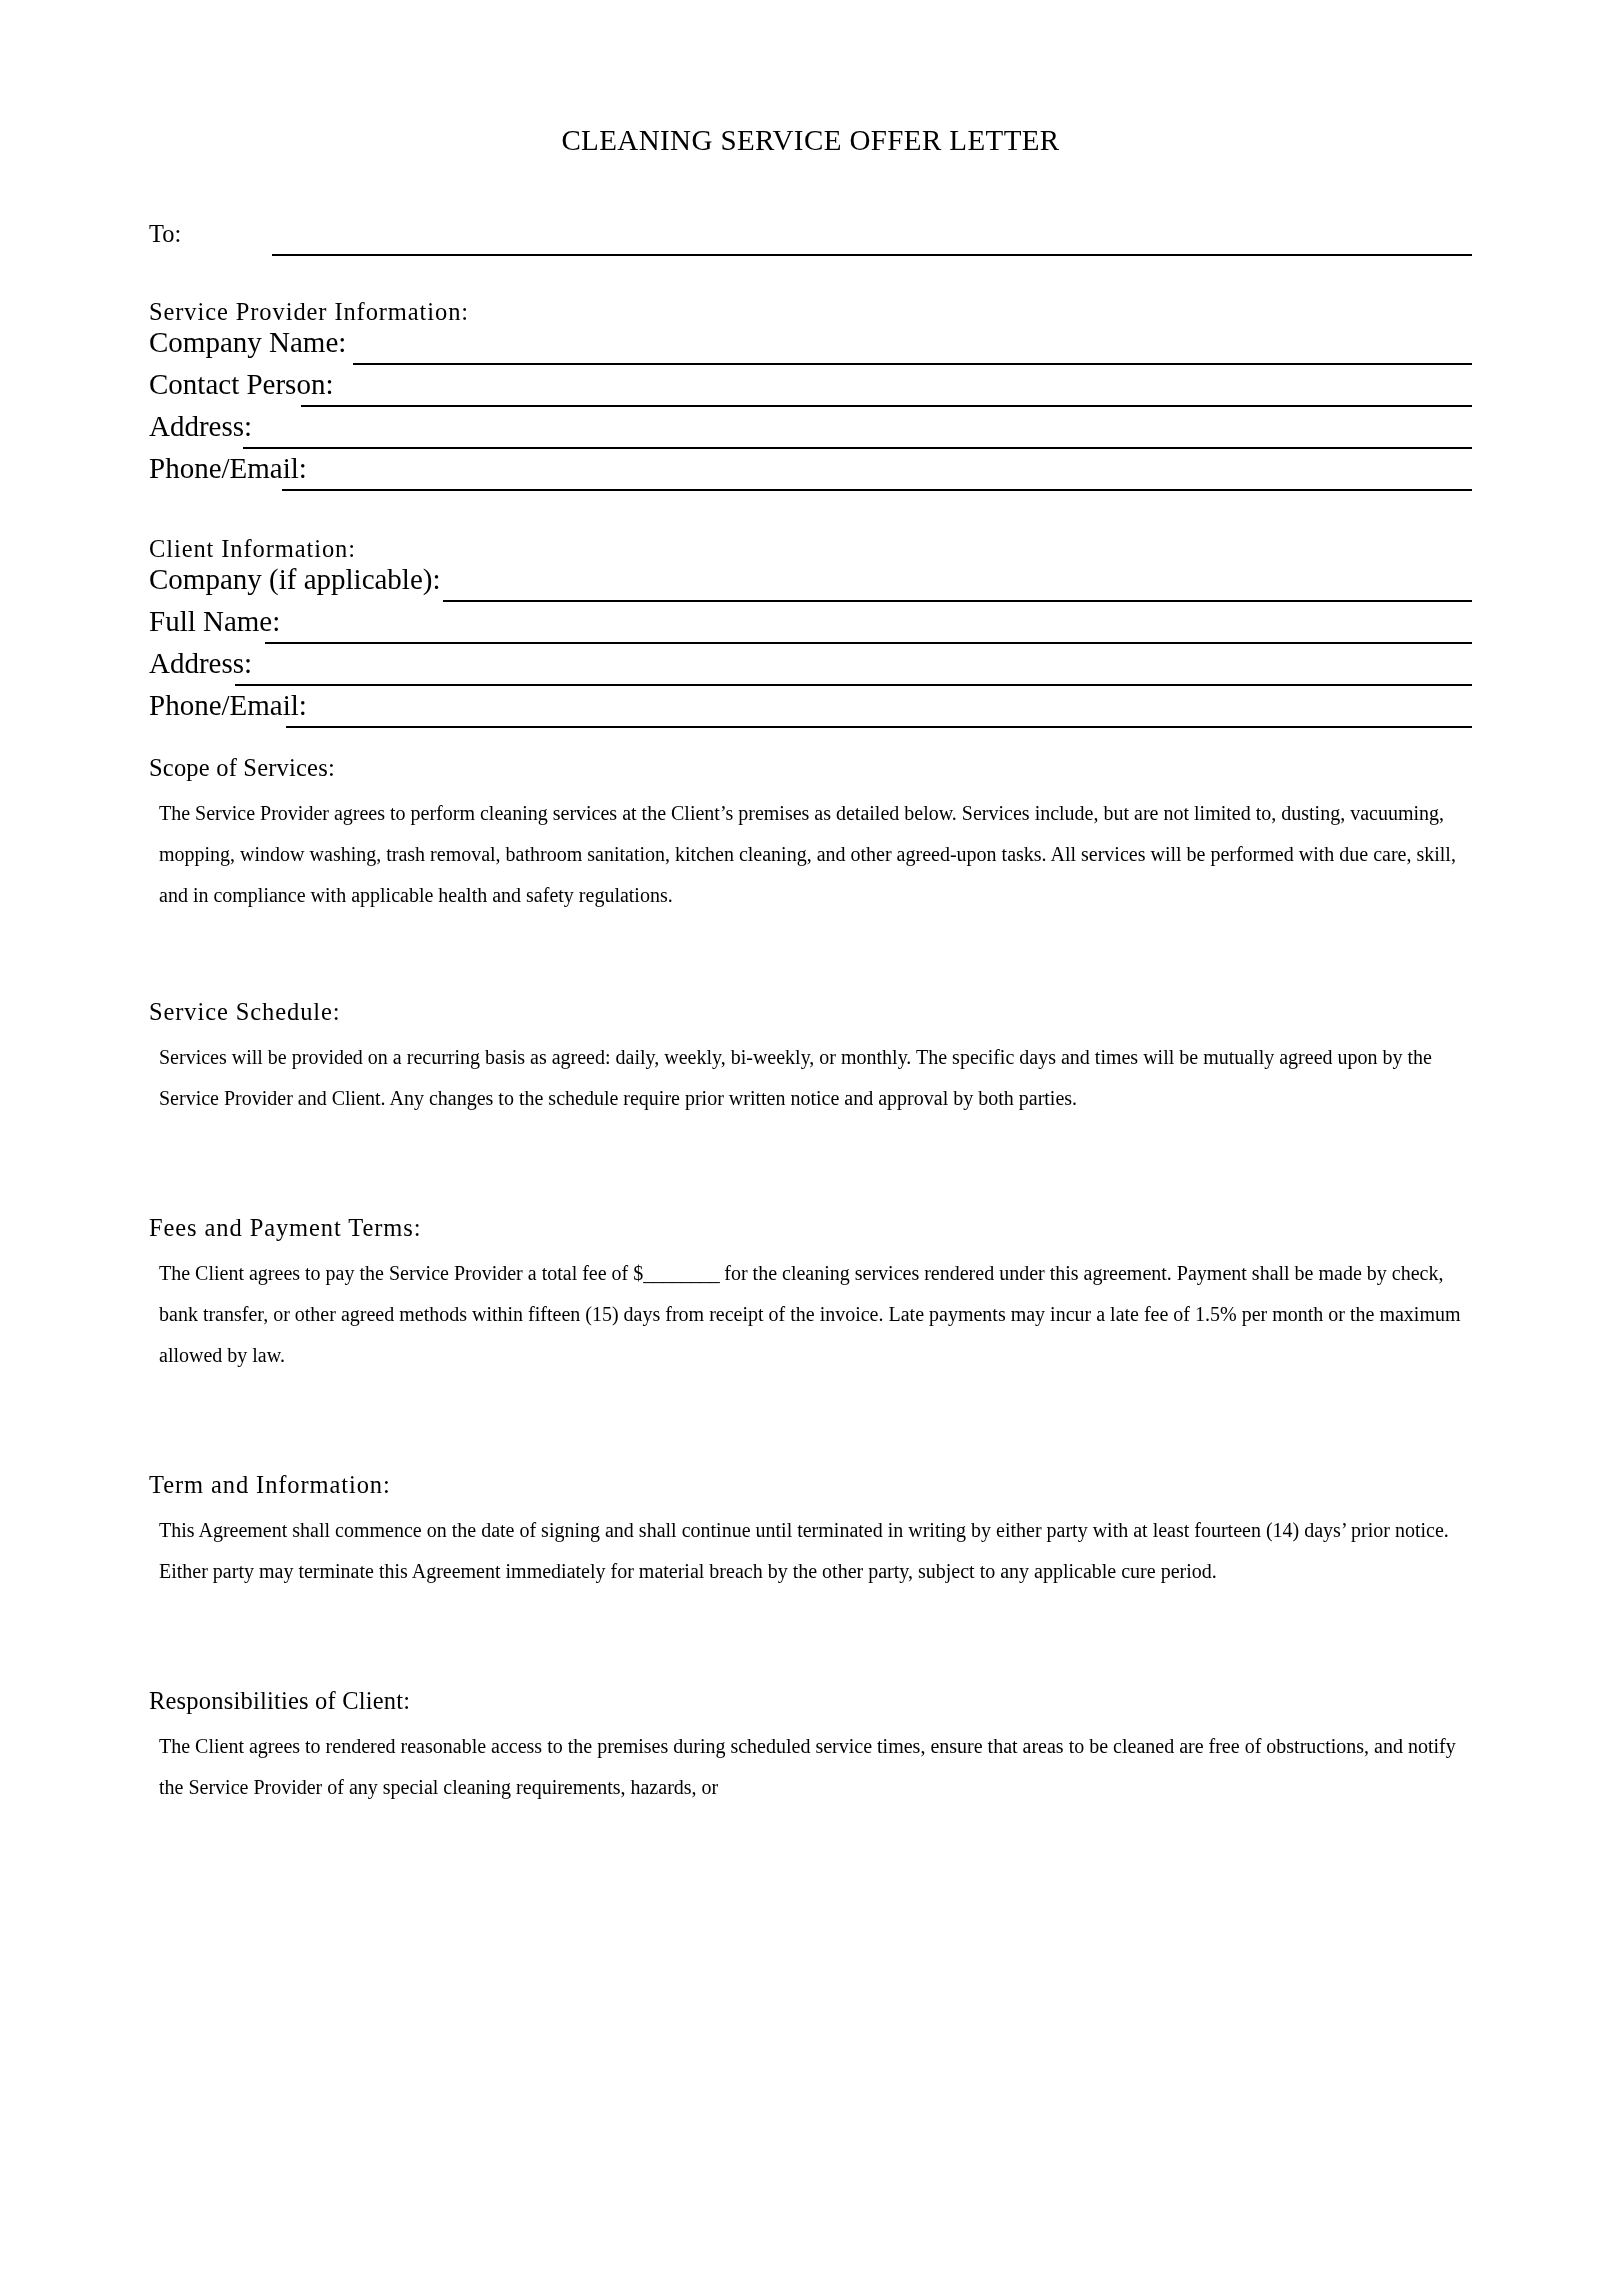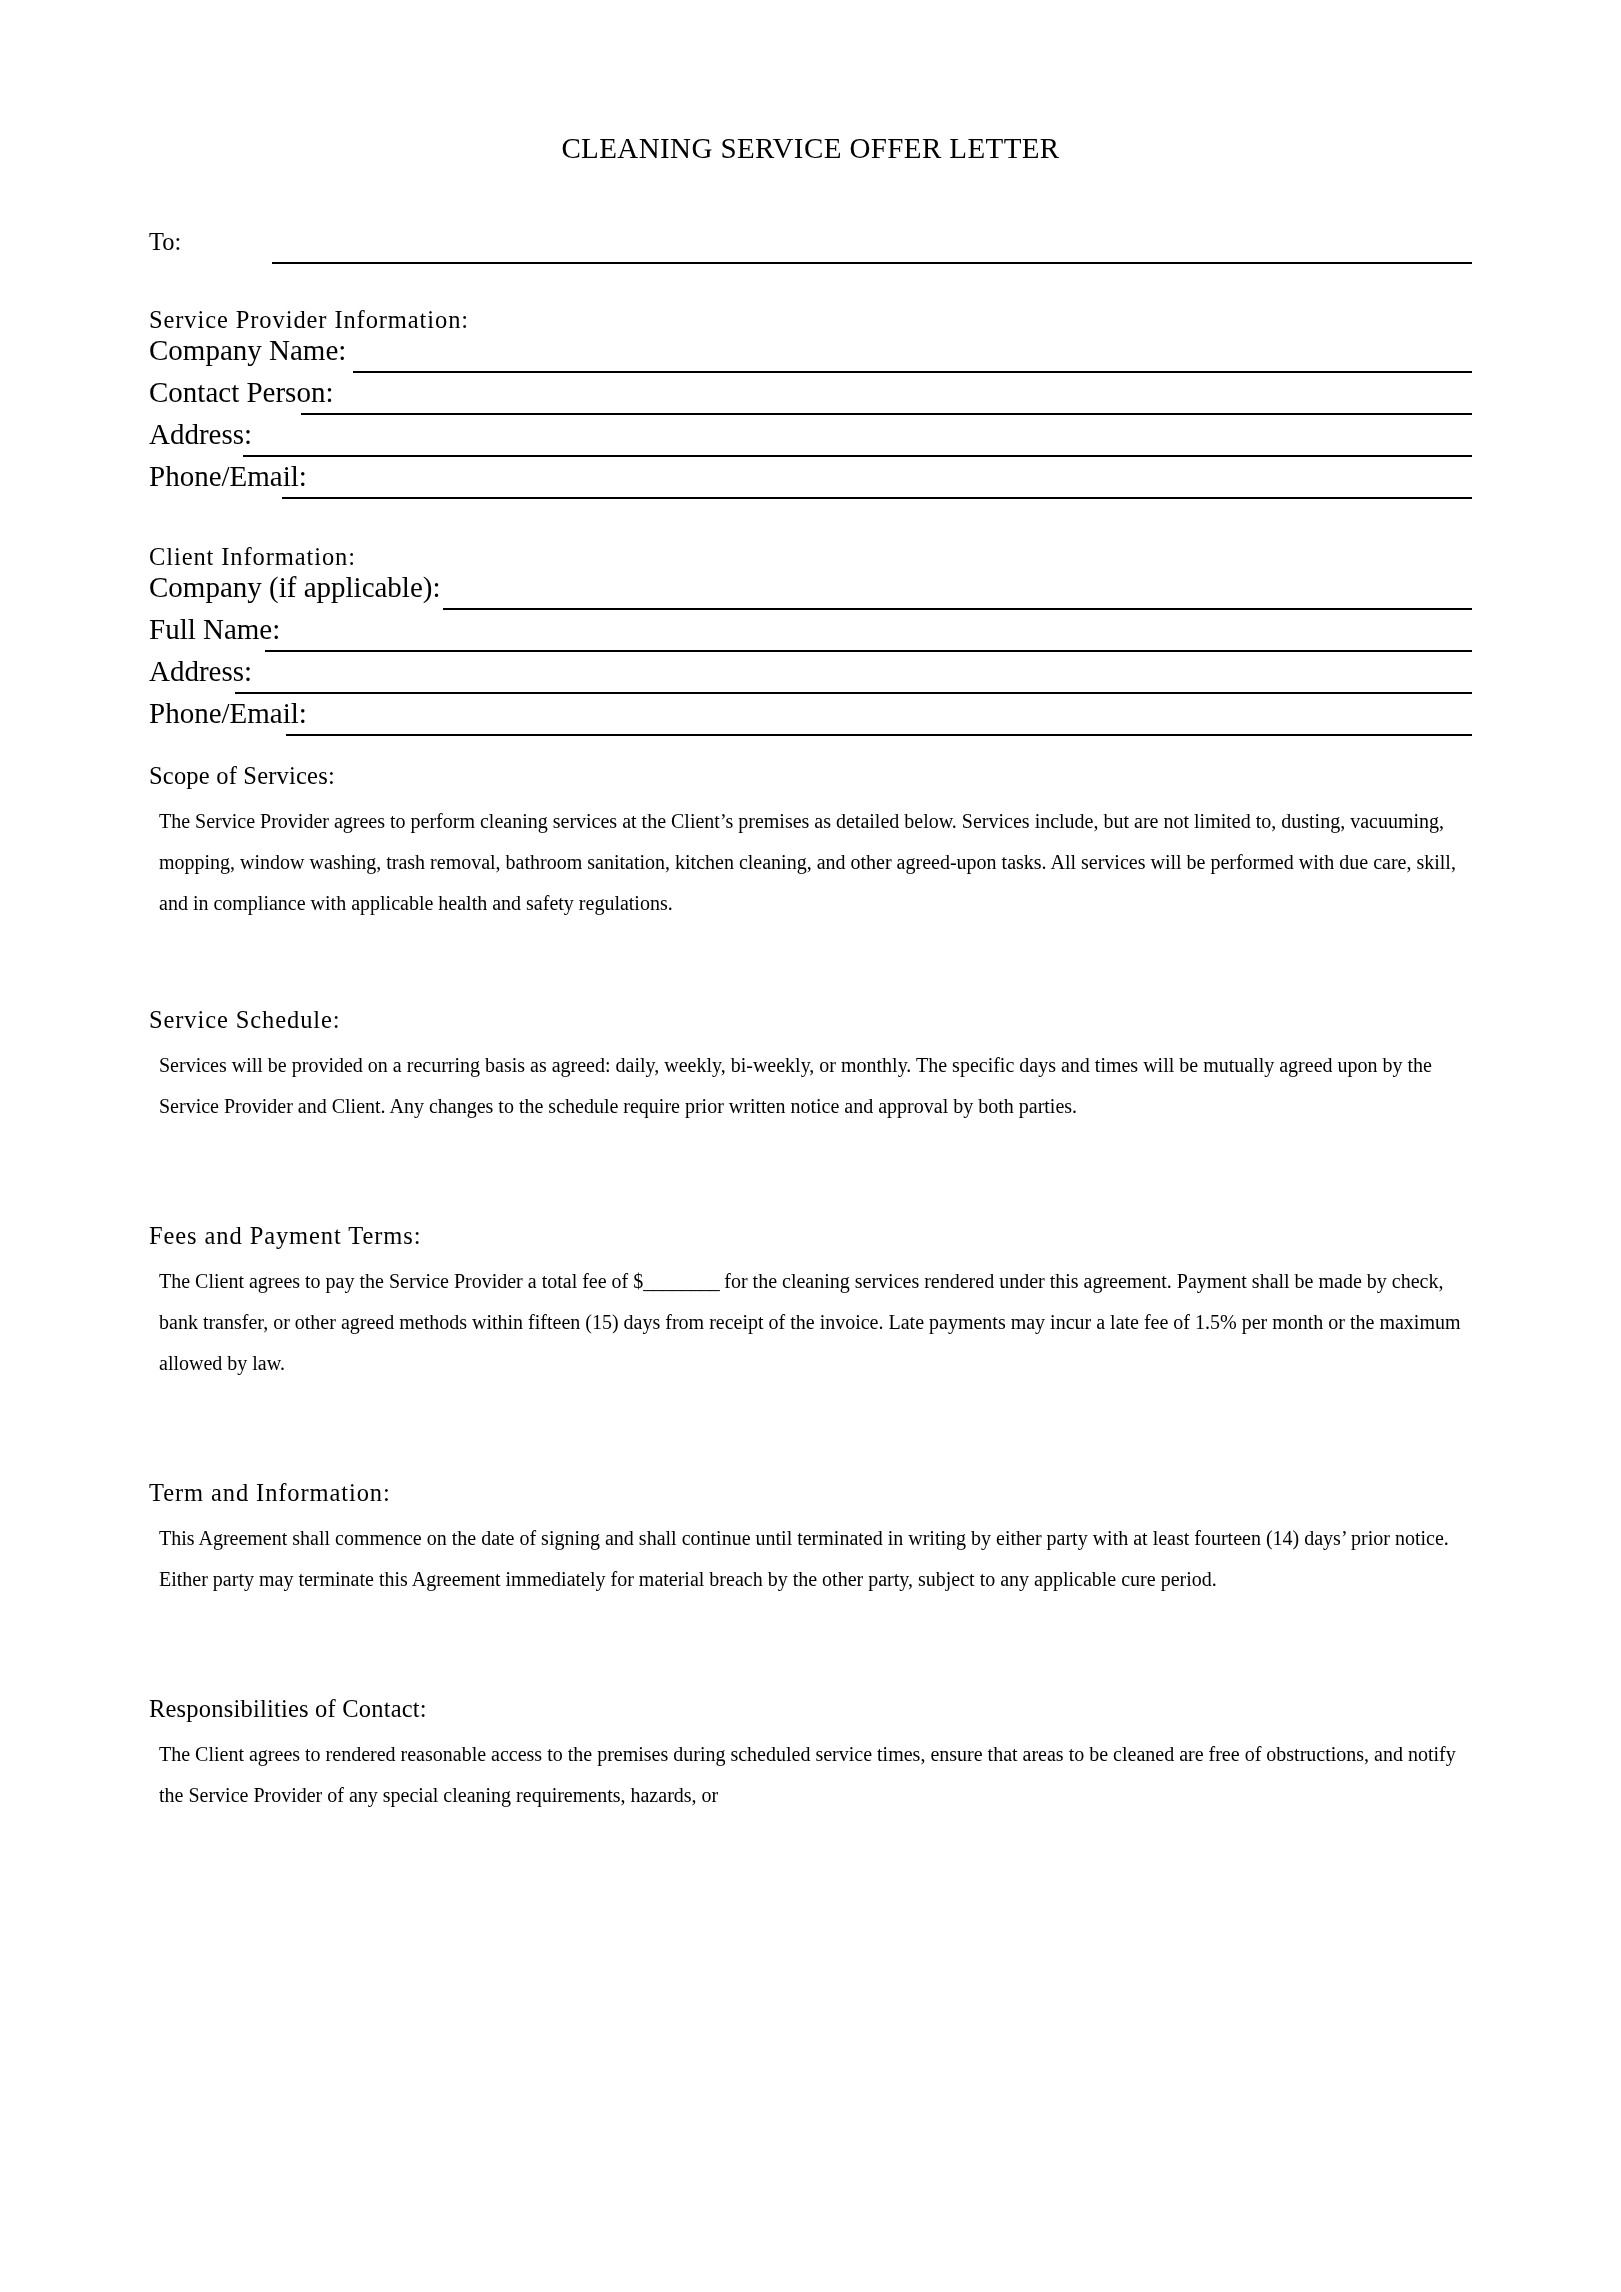--- a/index.html
+++ b/index.html
@@ -17,21 +17,21 @@
     width: 1621px;
     height: 2293px;
     margin: 0 auto;
     background: #ffffff;
     overflow: hidden;
     box-sizing: border-box;
   }
   .content {
     position: absolute;
     left: 149px;
-    top: 8px;
+    top: 0;
     width: 1323px;
   }
 
   
   .doc-title {
     text-align: center;
     font-size: 29px;
     line-height: 1.2;
     letter-spacing: 0.4px;
     margin: 0;
@@ -198,19 +198,19 @@
     <div class="spacer-xl"></div>
 
     <div>
       <div class="section-head">Term and Information:</div>
       <p class="para">This Agreement shall commence on the date of signing and shall continue until terminated in writing by either party with at least fourteen (14) days’ prior notice. Either party may terminate this Agreement immediately for material breach by the other party, subject to any applicable cure period.</p>
     </div>
 
     <div class="spacer-xl"></div>
 
     <div>
-      <div class="section-head tight">Responsibilities of Contact:</div>
+      <div class="section-head tight">Responsibilities of Client:</div>
       <p class="para">The Client agrees to rendered reasonable access to the premises during scheduled service times, ensure that areas to be cleaned are free of obstructions, and notify the Service Provider of any special cleaning requirements, hazards, or</p>
     </div>
 
   </div>
 </div>
 
 
 </body></html>

